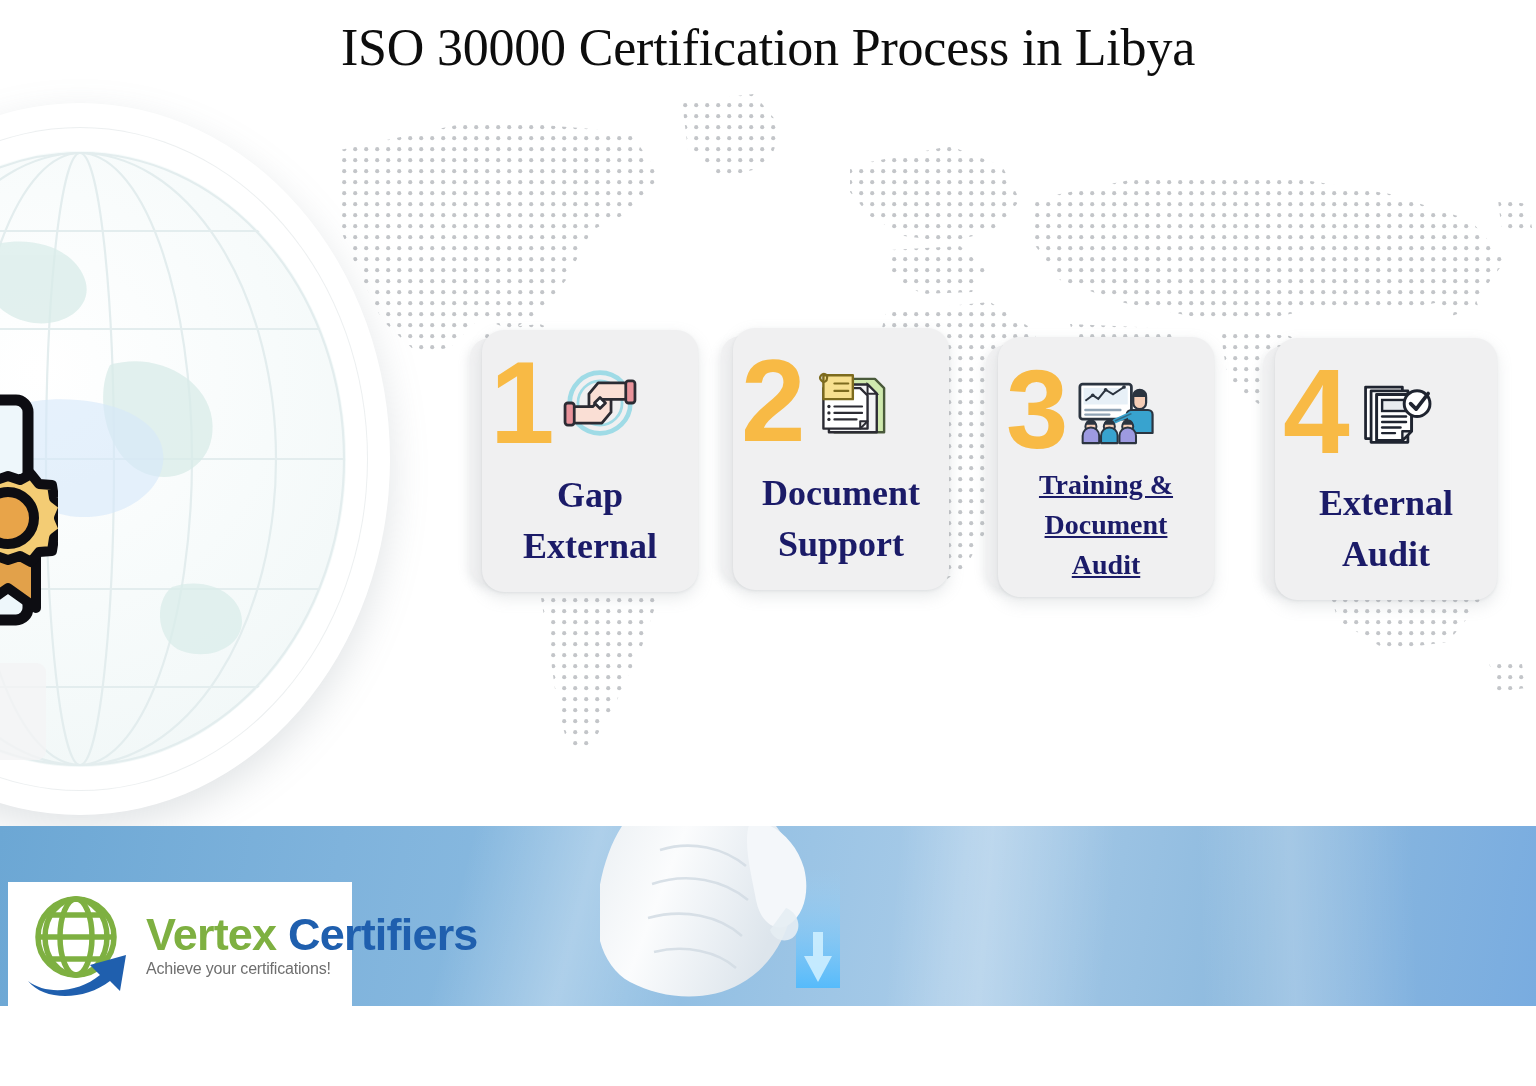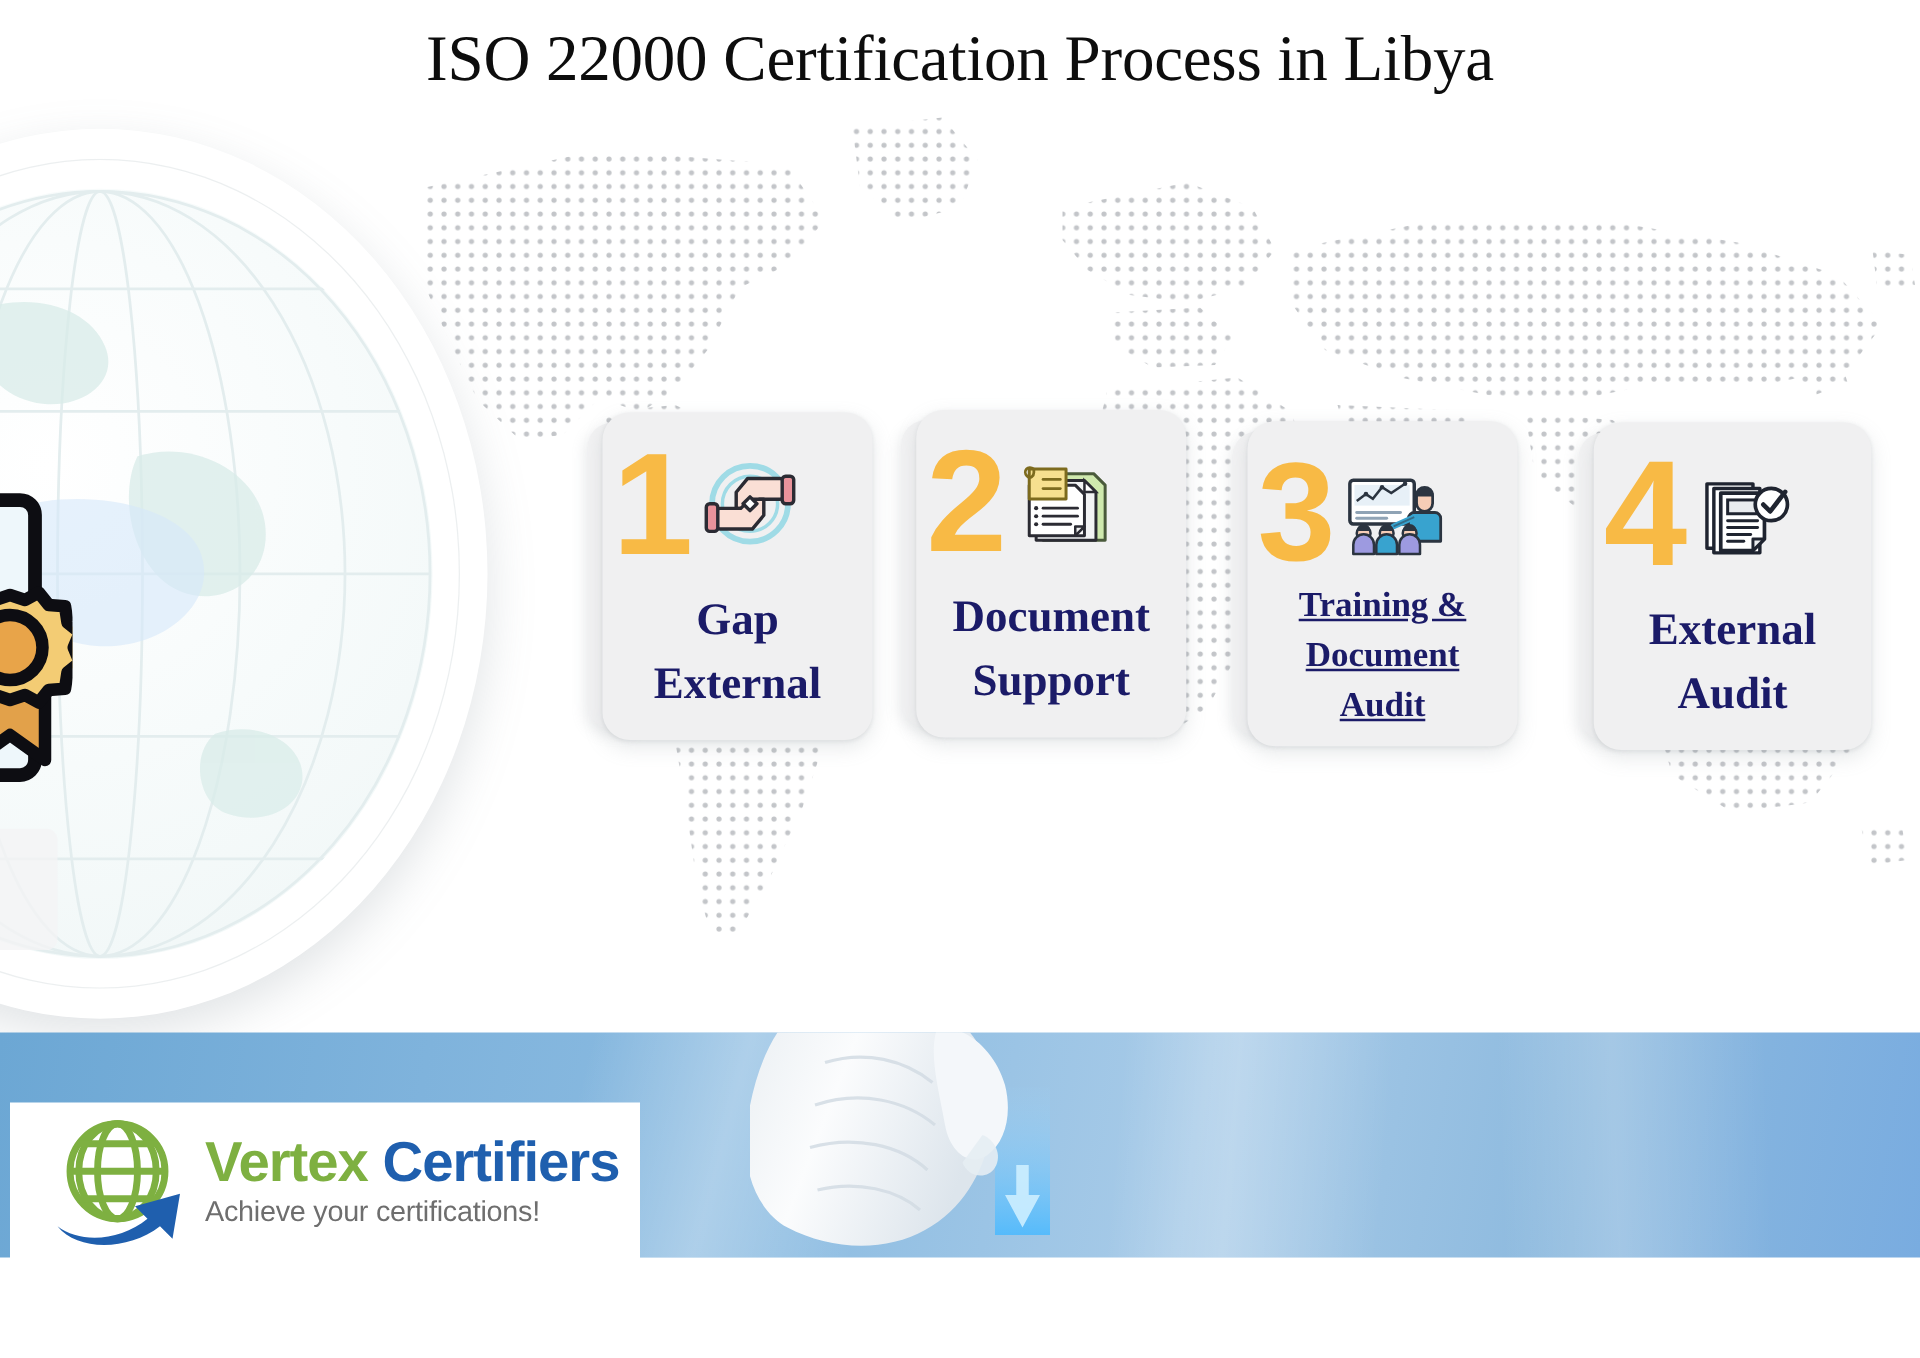--- a/index.html
+++ b/index.html
@@ -191,43 +191,43 @@
   .banner .hand {
     position:absolute;
     left:600px; top:-34px;
     width:470px; height:250px;
   }
   .banner .hand svg { width:100%; height:100%; display:block; }
 
   .logo-box {
     position:absolute;
     left:8px; top:882px;
-    width:504px; height:126px;
+    width:344px; height:126px;
     background:#ffffff;
     z-index:11;
     display:flex;
     align-items:center;
-    padding-left:32px;
+    padding-left:14px;
   }
   .logo-globe { width:118px; height:112px; flex:0 0 auto; }
   .logo-globe svg { width:100%; height:100%; display:block; }
   .logo-text { margin-left:6px; }
   .logo-title {
     font-family:"Liberation Sans", sans-serif;
     font-weight:700;
     font-size:45px;
     line-height:1.04;
     letter-spacing:-.8px;
     white-space:nowrap;
   }
   .logo-title .w1 { color:#7eb041; }
   .logo-title .w2 { color:#1f5fae; }
   .logo-tag {
     font-family:"Liberation Sans", sans-serif;
-    font-size:23px;
+    font-size:16px;
     color:#6e6e6e;
     letter-spacing:-.2px;
     margin-top:2px;
     white-space:nowrap;
   }
 </style>
 </head>
 <body>
 
 <div class="stage">
@@ -268,21 +268,21 @@
 
             <path d="M1110 196 L1140 200 L1148 226 L1122 236 L1104 218 Z"></path>
             <path d="M1168 120 L1198 124 L1202 148 L1172 152 Z"></path>
           </g>
         </mask>
       </defs>
       <rect width="1206" height="740" fill="url(#dots)" mask="url(#landmask)"></rect>
     </svg>
   </div>
 
-  <h1 class="title">ISO 22000 Certification Process in Libya</h1>
+  <h1 class="title">ISO 30000 Certification Process in Libya</h1>
 
   <div class="globe-wrap">
     <div class="globe-outer"></div>
     <div class="globe-ring"></div>
     <div class="globe-inner">
       <svg viewBox="0 0 532 616" preserveAspectRatio="none" aria-hidden="true">
         <g stroke="#e3edee" stroke-width="2.2" fill="none">
           <ellipse cx="266" cy="308" rx="264" ry="306"></ellipse>
           <ellipse cx="266" cy="308" rx="196" ry="306"></ellipse>
           <ellipse cx="266" cy="308" rx="112" ry="306"></ellipse>

